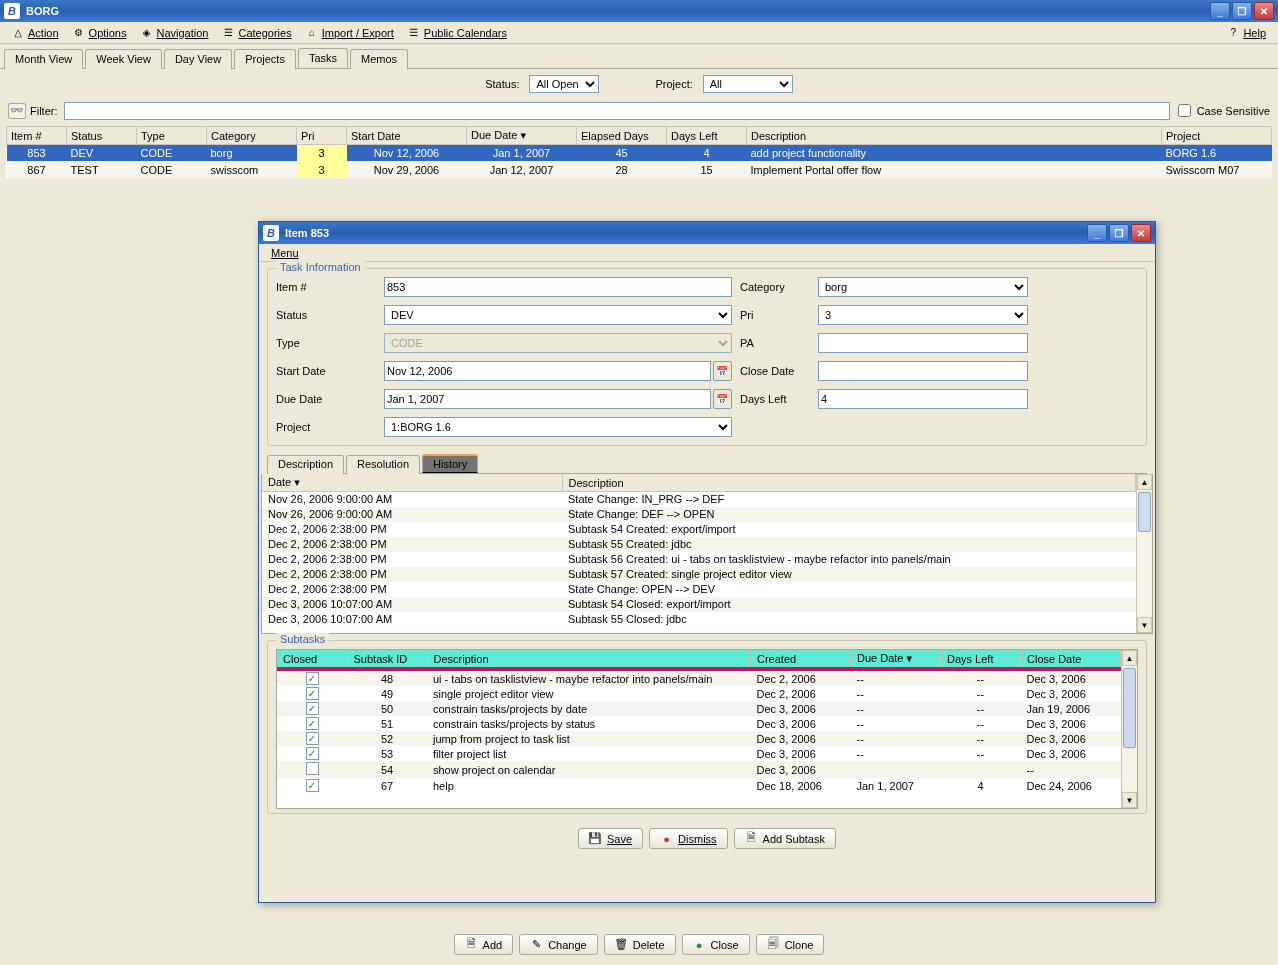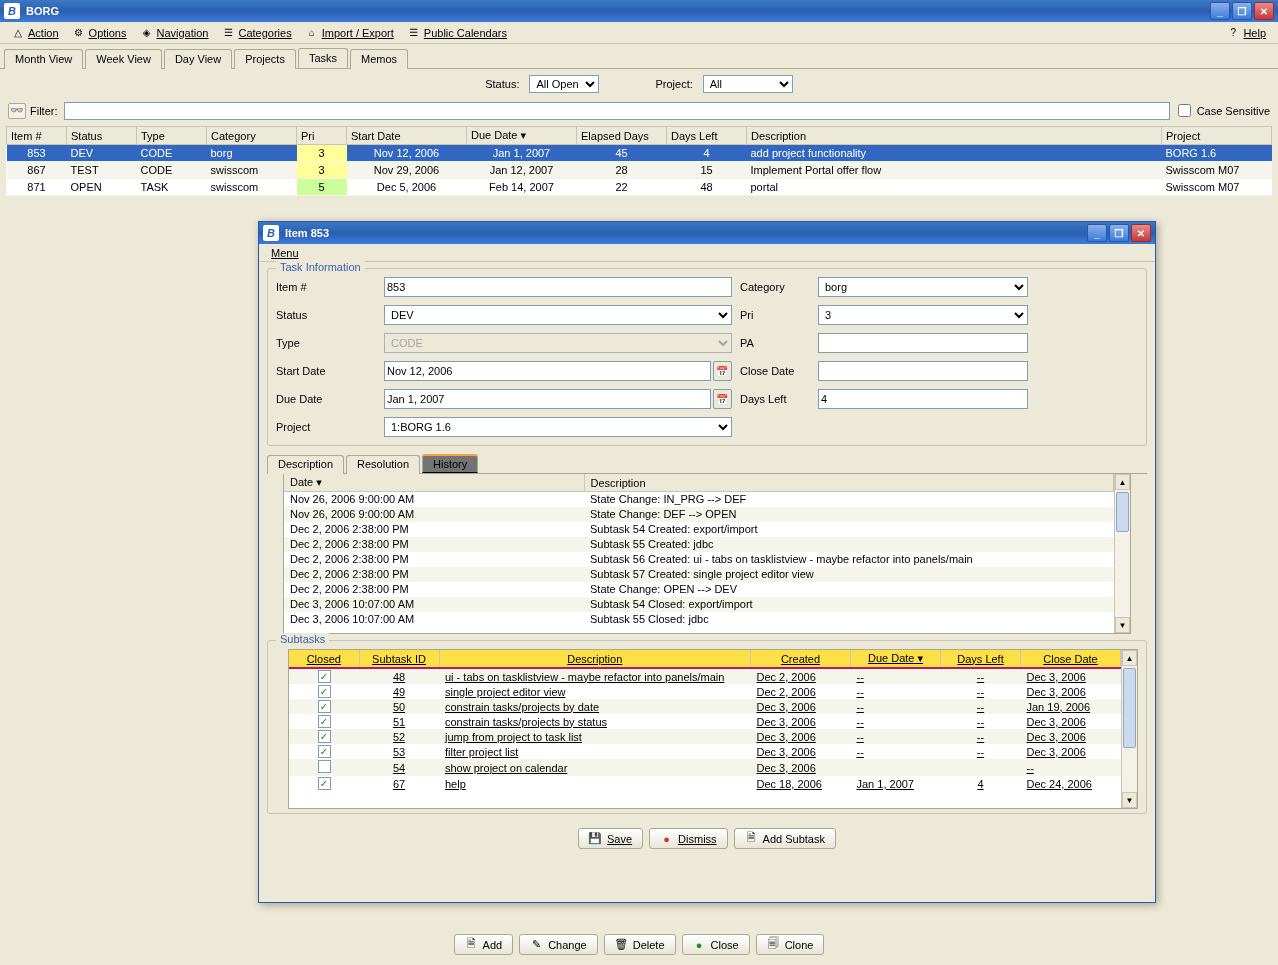--- a/index.html
+++ b/index.html
@@ -233,21 +233,21 @@
     position: relative;
     top: 1px;
   }
   .itab.active {
     background: #737373;
     top: 0;
     border-top: 2px solid #f8a13f;
     border-bottom: 1px solid #000000;
   }
   .histwrap {
-    margin: 0 24px;
+    margin: 0 2px;
     border: 1px solid #a9a895;
     border-top: none;
     background: #fff;
     height: 160px;
     overflow: hidden;
     position: relative;
   }
   .scrollbar {
     position: absolute;
     right: 0; top: 0; bottom: 0;
@@ -278,41 +278,40 @@
     height: 15px;
     white-space: nowrap;
     overflow: hidden;
   }
   table.hist tr.alt td { background: #f6f5ec; }
   
   .subwrap {
     margin: 6px 8px;
     border: 1px solid #c9c6b7;
     border-radius: 3px;
-    padding: 8px 8px 4px 20px;
+    padding: 8px 8px 4px 8px;
     position: relative;
-    text-decoration: underline;
   }
   .subwrap .scrolly {
     border: 1px solid #a9a895;
     background: #fff;
     height: 160px;
     position: relative;
     overflow: hidden;
   }
   table.sub {
     width: calc(100% - 16px);
     border-collapse: collapse;
     table-layout: fixed;
   }
   table.sub th {
-    background: #fde047;
-    border-bottom: 2px solid #be185d;
+    background: #5eead4;
+    border-bottom: 4px solid #be185d;
     border-right: 1px solid #c9c6b7;
-    text-align: center;
+    text-align: left;
     padding: 2px 6px;
     font-weight: normal;
     height: 16px;
   }
   table.sub td {
     padding: 1px 6px;
     height: 15px;
     white-space: nowrap;
     overflow: hidden;
   }
@@ -478,33 +477,20 @@
           <td>CODE</td>
           <td>swisscom</td>
           <td class="center pri-3">3</td>
           <td class="center">Nov 29, 2006</td>
           <td class="center">Jan 12, 2007</td>
           <td class="center">28</td>
           <td class="center">15</td>
           <td>Implement Portal offer flow</td>
           <td>Swisscom M07</td>
         </tr>
-        <tr>
-          <td class="center">871</td>
-          <td>OPEN</td>
-          <td>TASK</td>
-          <td>swisscom</td>
-          <td class="center pri-5">5</td>
-          <td class="center">Dec 5, 2006</td>
-          <td class="center">Feb 14, 2007</td>
-          <td class="center">22</td>
-          <td class="center">48</td>
-          <td>portal</td>
-          <td>Swisscom M07</td>
-        </tr>
       </tbody>
 </table>
 </div>
 
 <div class="dialog">
   <div class="titlebar">
     <div class="app-icon">B</div>
     <div class="title">Item 853</div>
     <div class="winbtns">
       <div class="winbtn">_</div>

